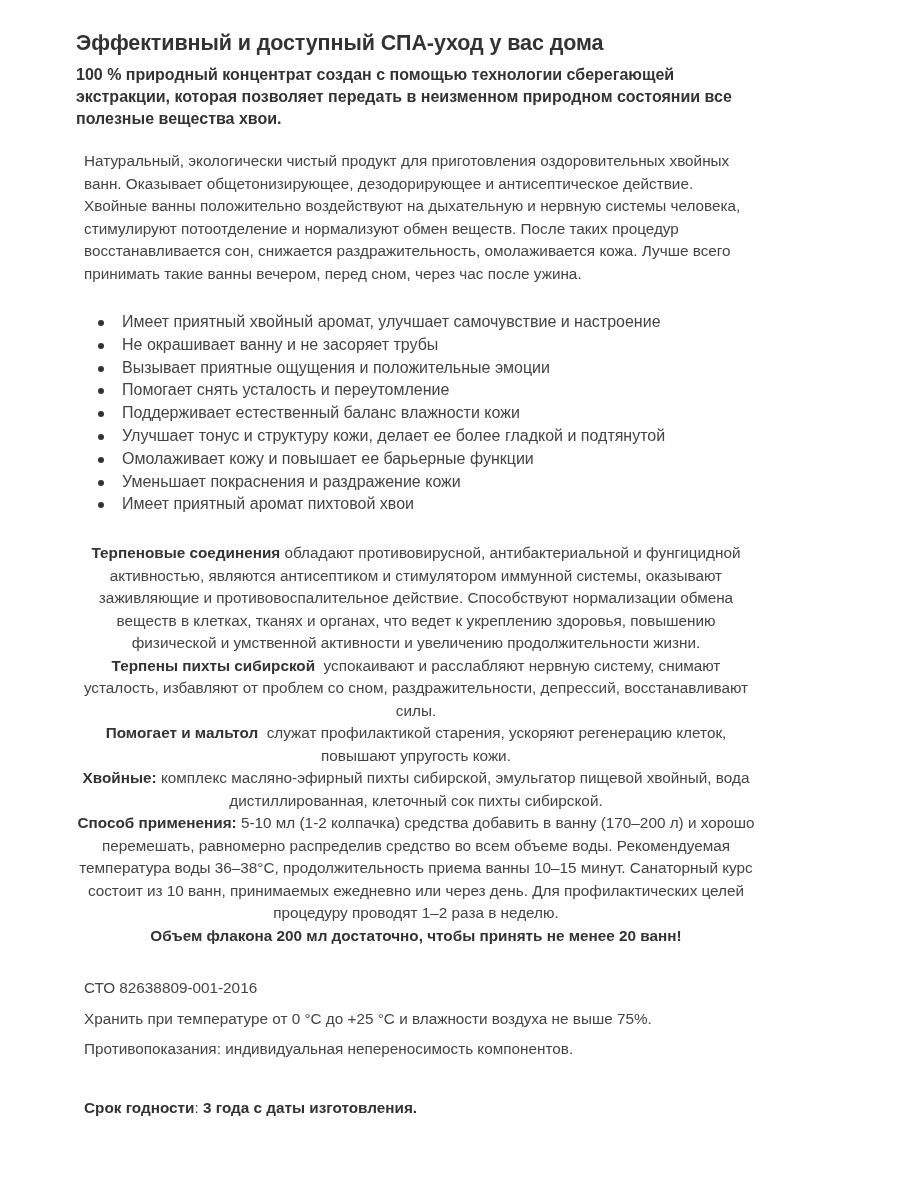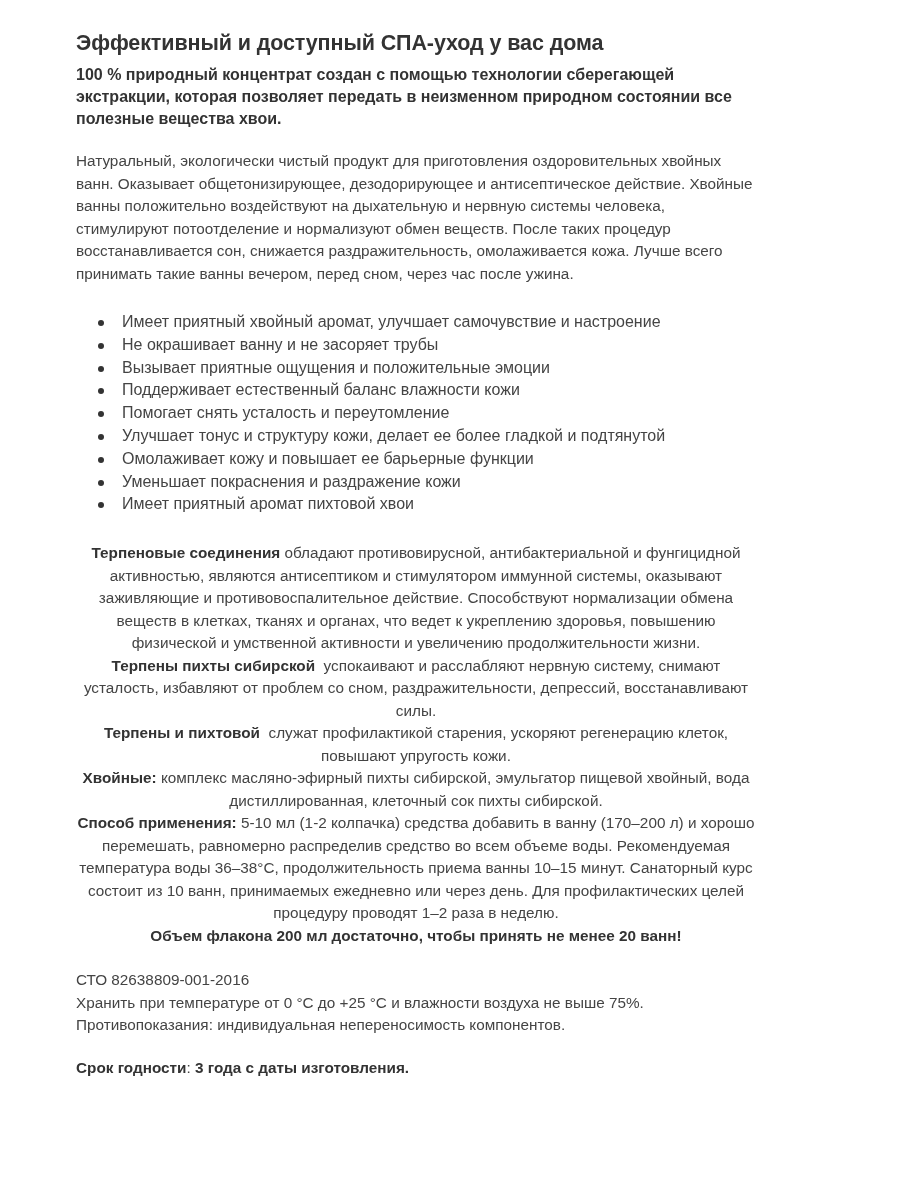--- a/index.html
+++ b/index.html
@@ -11,21 +11,21 @@
     .page { position: relative; padding: 28px 0 0 76px; width: 680px; }
     .title {
       font-size: 21.5px; font-weight: bold; color: #333;
       margin: 0 0 6px 0; line-height: 30px; letter-spacing: -0.1px;
     }
     .lead {
       font-size: 16px; font-weight: bold; color: #333;
       line-height: 22px; margin: 0 0 20px 0;
     }
     .para {
-      font-size: 15.3px; line-height: 22.5px; margin: 0; color: #444;
+      font-size: 15.3px; line-height: 22.5px; margin: 8px; color: #444;
     }
     .b { font-weight: bold; color: #333; }
     ul.benefits {
       margin: 26px 0 26px 0; padding: 0 0 0 46px; list-style: none;
     }
     ul.benefits li {
       position: relative; font-size: 16px; line-height: 22.8px; color: #444;
     }
     ul.benefits li .dot {
       position: absolute; left: -24px; top: 9px; width: 6px; height: 6px;
@@ -40,36 +40,36 @@
 
 <div class="page">
   <h1 class="title">Эффективный и доступный СПА-уход у вас дома</h1>
   <p class="lead">100 % природный концентрат создан с помощью технологии сберегающей экстракции, которая позволяет передать в неизменном природном состоянии все полезные вещества хвои.</p>
   <p class="para">Натуральный, экологически чистый продукт для приготовления оздоровительных хвойных ванн. Оказывает общетонизирующее, дезодорирующее и антисептическое действие. Хвойные ванны положительно воздействуют на дыхательную и нервную системы человека, стимулируют потоотделение и нормализуют обмен веществ. После таких процедур восстанавливается сон, снижается раздражительность, омолаживается кожа. Лучше всего принимать такие ванны вечером, перед сном, через час после ужина.</p>
 
   <ul class="benefits">
     <li><span class="dot"></span><span>Имеет приятный хвойный аромат, улучшает самочувствие и настроение</span></li>
     <li><span class="dot"></span><span>Не окрашивает ванну и не засоряет трубы</span></li>
     <li><span class="dot"></span><span>Вызывает приятные ощущения и положительные эмоции</span></li>
+    <li><span class="dot"></span><span>Помогает снять усталость и переутомление</span></li>
     <li><span class="dot"></span><span>Поддерживает естественный баланс влажности кожи</span></li>
-    <li><span class="dot"></span><span>Помогает снять усталость и переутомление</span></li>
     <li><span class="dot"></span><span>Улучшает тонус и структуру кожи, делает ее более гладкой и подтянутой</span></li>
     <li><span class="dot"></span><span>Омолаживает кожу и повышает ее барьерные функции</span></li>
     <li><span class="dot"></span><span>Уменьшает покраснения и раздражение кожи</span></li>
     <li><span class="dot"></span><span>Имеет приятный аромат пихтовой хвои</span></li>
   </ul>
 
   <p class="para block">
     <span class="b">Терпеновые соединения</span><span> обладают противовирусной, антибактериальной и фунгицидной активностью, являются антисептиком и стимулятором иммунной системы, оказывают заживляющие и противовоспалительное действие. Способствуют нормализации обмена веществ в клетках, тканях и органах, что ведет к укреплению здоровья, повышению физической и умственной активности и увеличению продолжительности жизни.</span>
   </p>
   <p class="para block">
     <span class="b">Терпены пихты сибирской</span><span style="white-space: pre-wrap;">  успокаивают и расслабляют нервную систему, снимают усталость, избавляют от проблем со сном, раздражительности, депрессий, восстанавливают силы.</span>
   </p>
   <p class="para block">
-    <span class="b">Терпены и пихтовой</span><span style="white-space: pre-wrap;">  служат профилактикой старения, ускоряют регенерацию клеток, повышают упругость кожи.</span>
+    <span class="b">Помогает и мальтол</span><span style="white-space: pre-wrap;">  служат профилактикой старения, ускоряют регенерацию клеток, повышают упругость кожи.</span>
   </p>
   <p class="para block">
     <span class="b">Хвойные:</span><span> комплекс масляно-эфирный пихты сибирской, эмульгатор пищевой хвойный, вода дистиллированная, клеточный сок пихты сибирской.</span>
   </p>
   <p class="para block">
     <span class="b">Способ применения:</span><span> 5-10 мл (1-2 колпачка) средства добавить в ванну (170–200 л) и хорошо перемешать, равномерно распределив средство во всем объеме воды. Рекомендуемая температура воды 36–38°С, продолжительность приема ванны 10–15 минут. Санаторный курс состоит из 10 ванн, принимаемых ежедневно или через день. Для профилактических целей процедуру проводят 1–2 раза в неделю.</span>
   </p>
   <p class="para block b">Объем флакона 200 мл достаточно, чтобы принять не менее 20 ванн!</p>
 
   <div class="spacer"></div>

